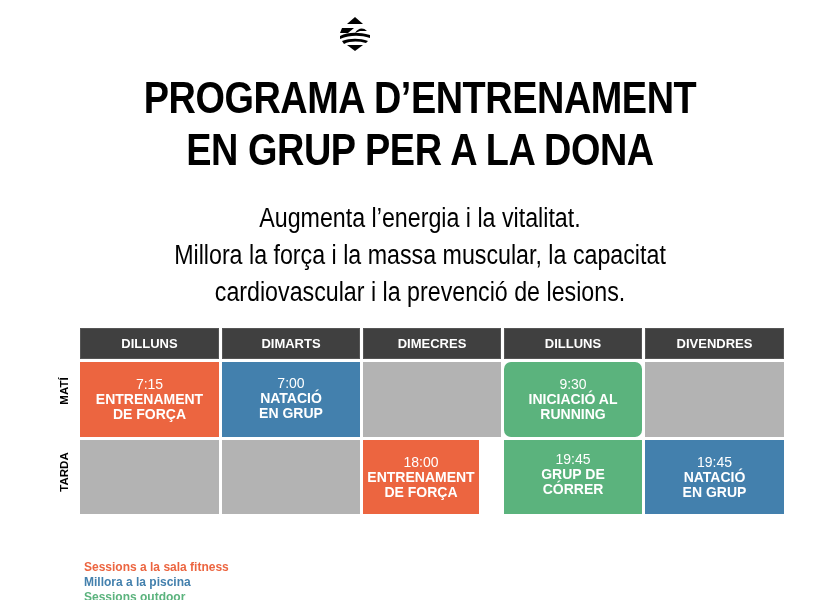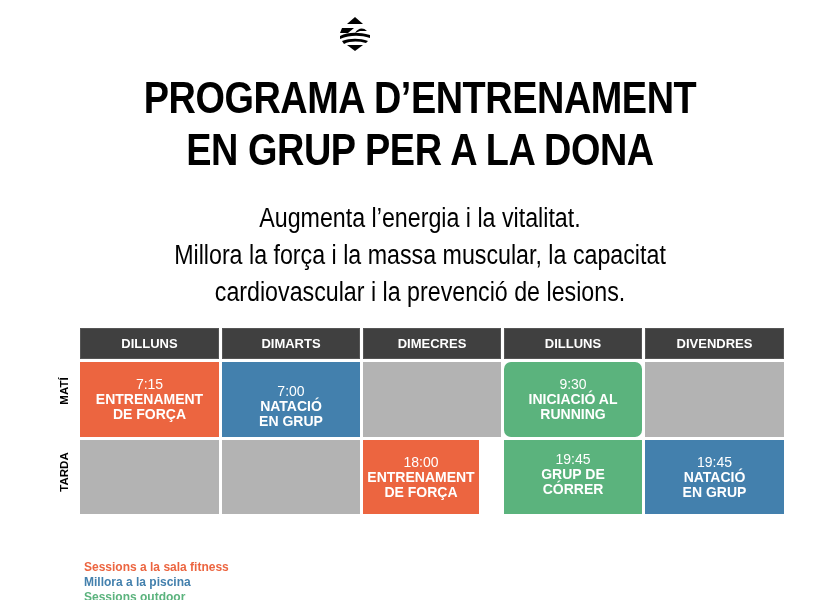--- a/index.html
+++ b/index.html
@@ -71,21 +71,21 @@
   <div class="hdr" style="left:142px; width:138px;">DIMARTS</div>
   <div class="hdr" style="left:283px; width:138px;">DIMECRES</div>
   <div class="hdr" style="left:424px; width:138px;">DILLUNS</div>
   <div class="hdr" style="left:565px; width:139px;text-align:center;">DIVENDRES</div>
 
   <div class="cell fit" style="left:0; top:34px; width:139px; height:75px;">
     <span class="time">7:15</span>
     <span class="name">ENTRENAMENT</span>
     <span class="name">DE FORÇA</span>
   </div>
-  <div class="cell pool" style="left:142px; top:34px; width:138px; height:75px; justify-content:center; padding-top:0;">
+  <div class="cell pool" style="left:142px; top:34px; width:138px; height:75px; justify-content:flex-start; padding-top:0;">
     <div style="margin-top:14px; display:flex; flex-direction:column; align-items:center;">
       <span class="time">7:00</span>
       <span class="name">NATACIÓ</span>
       <span class="name">EN GRUP</span>
     </div>
   </div>
   <div class="cell empty" style="left:283px; top:34px; width:138px; height:75px;"></div>
   <div class="cell out" style="left:424px; top:34px; width:138px; height:75px;border-radius:7px;">
     <span class="time">9:30</span>
     <span class="name">INICIACIÓ AL</span>

